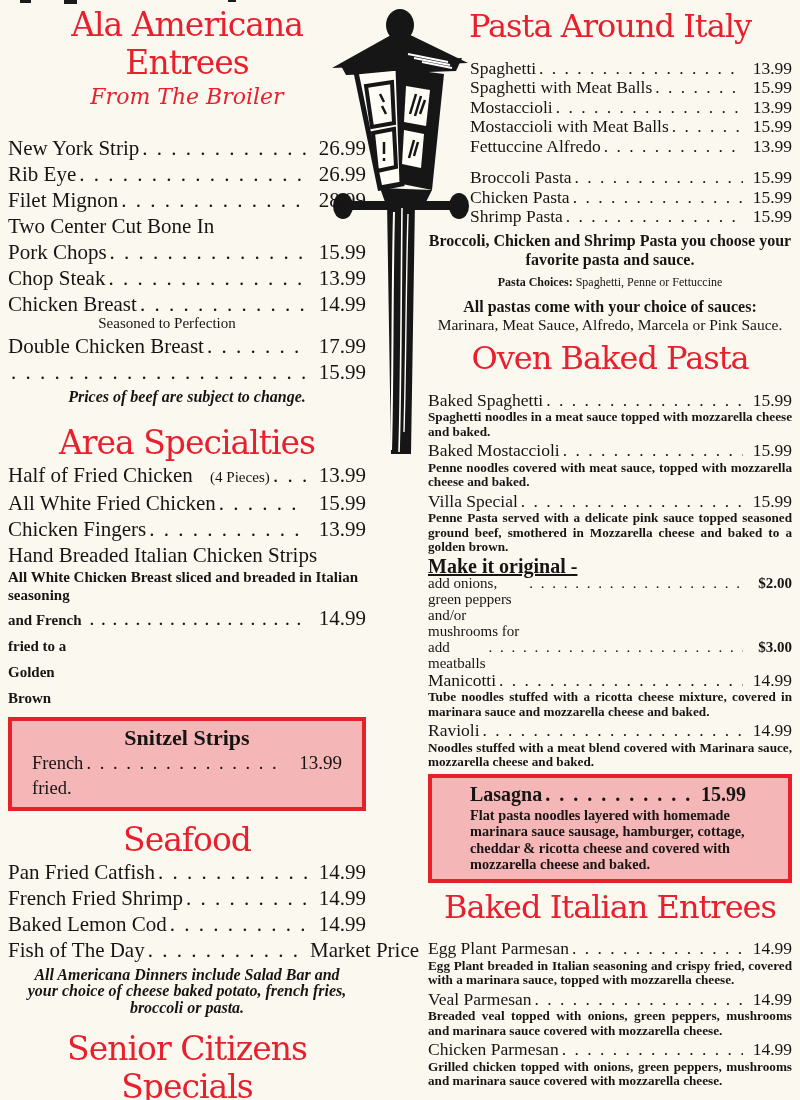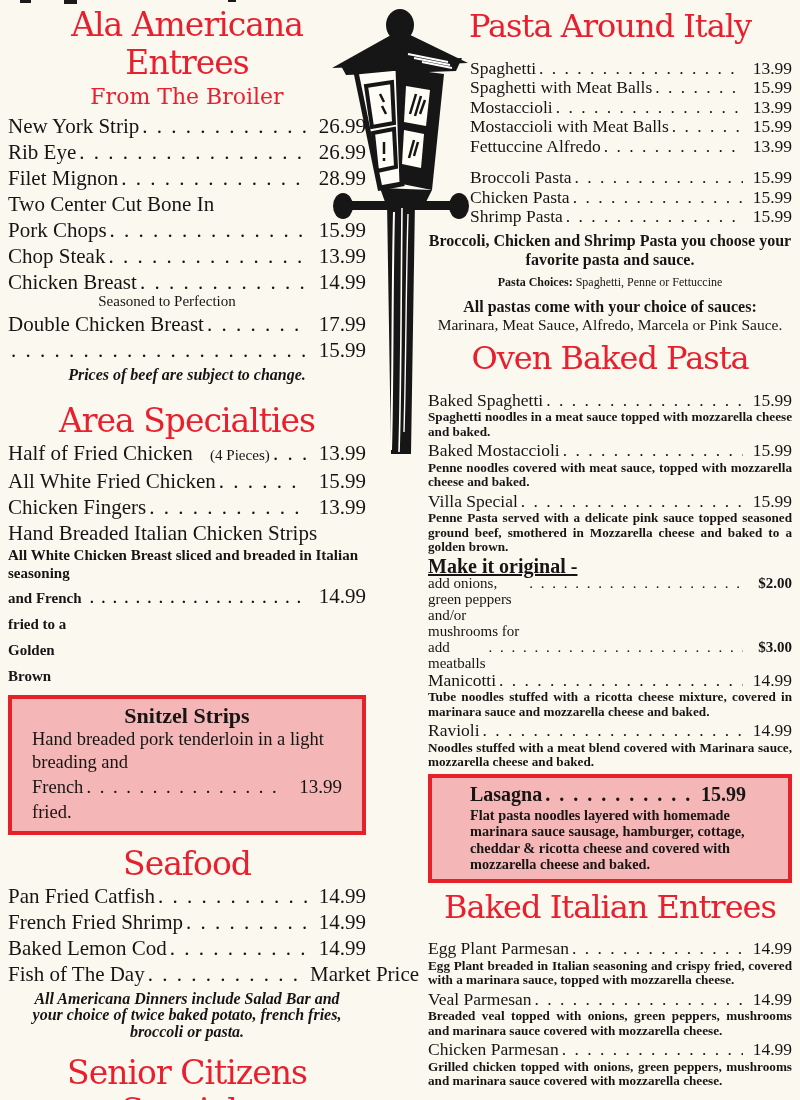--- a/index.html
+++ b/index.html
@@ -20,22 +20,22 @@
     font-weight:normal;
     text-align:center; line-height:1.15; letter-spacing:-1px;
   }
   #left-col .sec-title  { font-size:33px; margin-bottom:0; }
   #right-col .sec-title { font-size:32px; margin-bottom:14px; }
   [data-name="section-seafood"] .sec-title { font-size:36px; margin-bottom:8px; }
   [data-name="section-senior-citizens-specials"] .sec-title { font-size:30px; margin-bottom:2px; }
   [data-name="section-area-specialties"] .sec-title { margin-bottom:4px; }
   .sec-sub {
     color:var(--accent,#e8202e);
-    font-family:"DejaVu Serif", serif; font-weight:normal;
-    text-align:center; font-size:22px; line-height:1.15; margin:2px 0 4px;
+    font-family:"DejaVu Serif", serif; font-style:italic; font-weight:normal;
+    text-align:center; font-size:22px; line-height:1.15; margin:2px 0 26px;
   }
 
   
   [data-name="section-area-specialties"]        { margin-top:18px; }
   [data-name="section-seafood"]                 { margin-top:10px; }
   [data-name="section-senior-citizens-specials"]{ margin-top:14px; }
   [data-name="section-oven-baked-pasta"]        { margin-top:6px; }
   [data-name="section-baked-italian-entrees"]   { margin-top:6px; }
 
   .item-row { display:flex; align-items:baseline; }
@@ -193,21 +193,20 @@
           <span class="item-name" data-name="item-name">Hand Breaded Italian Chicken Strips</span>
         </div>
         <div class="desc-line" data-name="item-description">All White Chicken Breast sliced and breaded in Italian seasoning</div>
         <div class="descitem-row" data-name="menu-item">
           <span data-name="item-description">and French fried to a Golden Brown</span>
           <span class="leader" data-name="dot-leader"></span>
           <span class="item-price" data-name="item-price">14.99</span>
         </div>
         <div class="hl-box" data-name="highlight-box-snitzel-strips">
           <div class="box-title-c" data-name="box-title">Snitzel Strips</div>
-          <div class="box-line" data-name="box-text">Hand breaded pork tenderloin in a light breading and</div>
           <div class="box-end-row" data-name="box-text-row">
             <span data-name="box-text">French fried.</span>
             <span class="leader" data-name="dot-leader"></span>
             <span class="item-price" data-name="box-price">13.99</span>
           </div>
         </div>
       </section>
       <section class="menu-section" data-name="section-seafood">
         <h2 class="sec-title" data-name="section-title">Seafood</h2>
         <div class="item-row" data-name="menu-item">
@@ -225,21 +224,21 @@
           <span class="leader" data-name="dot-leader"></span>
           <span class="item-price" data-name="item-price">14.99</span>
         </div>
         <div class="item-row" data-name="menu-item">
           <span class="item-name" data-name="item-name">Fish of The Day</span>
           <span class="leader" data-name="dot-leader"></span>
           <span class="item-price" data-name="item-price">Market Price</span>
         </div>
         <div class="note-bi" data-name="note">
           <div data-name="note-line">All Americana Dinners include Salad Bar and</div>
-          <div data-name="note-line">your choice of twice baked potato,  french fries, broccoli or pasta.</div>
+          <div data-name="note-line">your choice of cheese baked potato,  french fries, broccoli or pasta.</div>
         </div>
       </section>
       <section class="menu-section" data-name="section-senior-citizens-specials">
         <h2 class="sec-title" data-name="section-title">Senior Citizens Specials</h2>
       </section>
     </div>
   <div id="right-col" class="col" data-name="right-column">
       <section class="menu-section" data-name="section-pasta-around-italy">
         <h2 class="sec-title" data-name="section-title">Pasta Around Italy</h2>
         <div class="item-row" data-name="menu-item">

